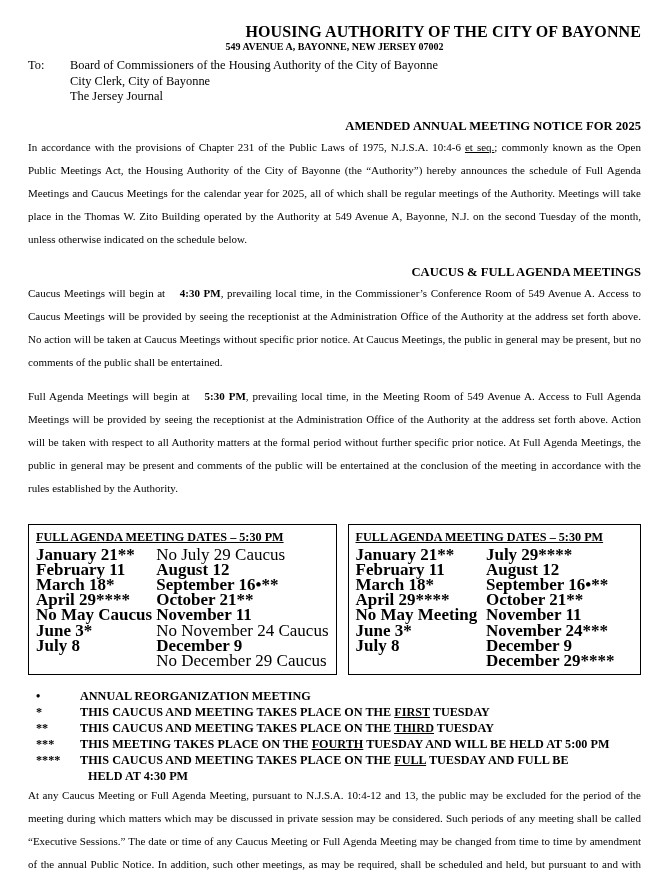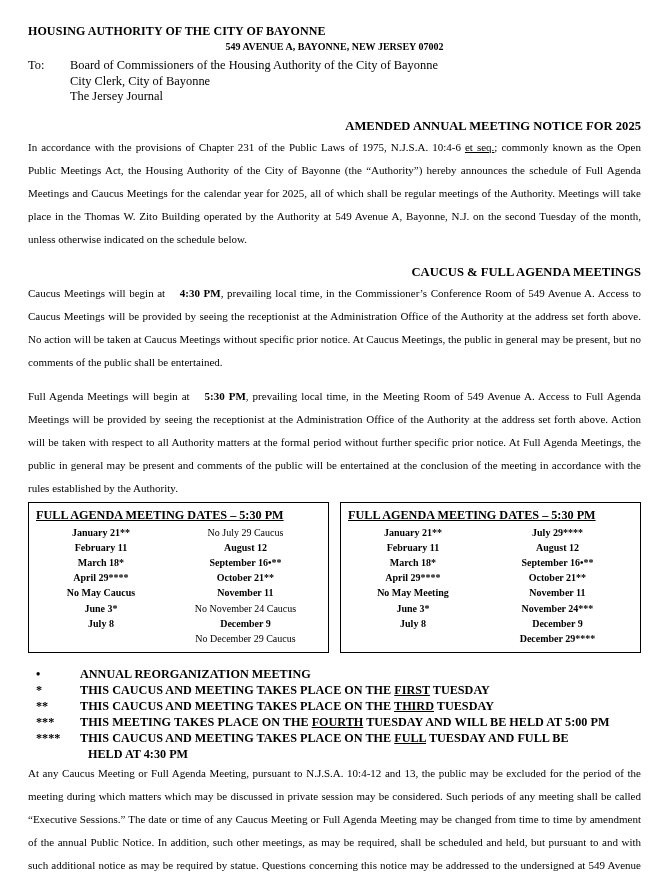--- a/index.html
+++ b/index.html
@@ -22,23 +22,23 @@
     padding: 0;
     box-sizing: border-box;
   }
   .content {
     position: absolute;
     left: 28px;
     top: 24px;
     width: 613px;
   }
   .hdr {
-    text-align: left;
-    font-weight: bold;
-    font-size: 12px;
+    text-align: right;
+    font-weight: bold;
+    font-size: 16px;
     line-height: 15px;
     letter-spacing: 0.1px;
   }
   .hdr-line2 {
     text-align: center;
     font-weight: bold;
     font-size: 10px;
     line-height: 15px;
   }
   .to-block {
@@ -70,41 +70,40 @@
     margin: 0 0 0 0;
   }
   p.body + p.body {
     margin-top: 11px;
   }
   .b { font-weight: bold; margin-left: 11px; }
   .u { text-decoration: underline; }
   .tables {
     display: flex;
     gap: 11px;
-    margin-top: 2px;
+    margin-top: 24px;
   }
   .tbl {
     flex: 1;
     border: 1.3px solid #000;
     padding: 5px 7px 6px 7px;
     box-sizing: border-box;
   }
   .tbl-title {
     font-weight: bold;
     font-size: 12.2px;
     text-decoration: underline;
     margin-bottom: 2px;
     white-space: nowrap;
   }
   .tbl-rows {
     display: table;
     width: 100%;
-    font-size: 10px;
+    font-size: 17px;
     line-height: 15.2px;
-    text-align: center;
   }
   .tbl-row {
     display: table-row;
   }
   .cell-l, .cell-r {
     display: table-cell;
     vertical-align: top;
     white-space: nowrap;
   }
   .cell-l {

